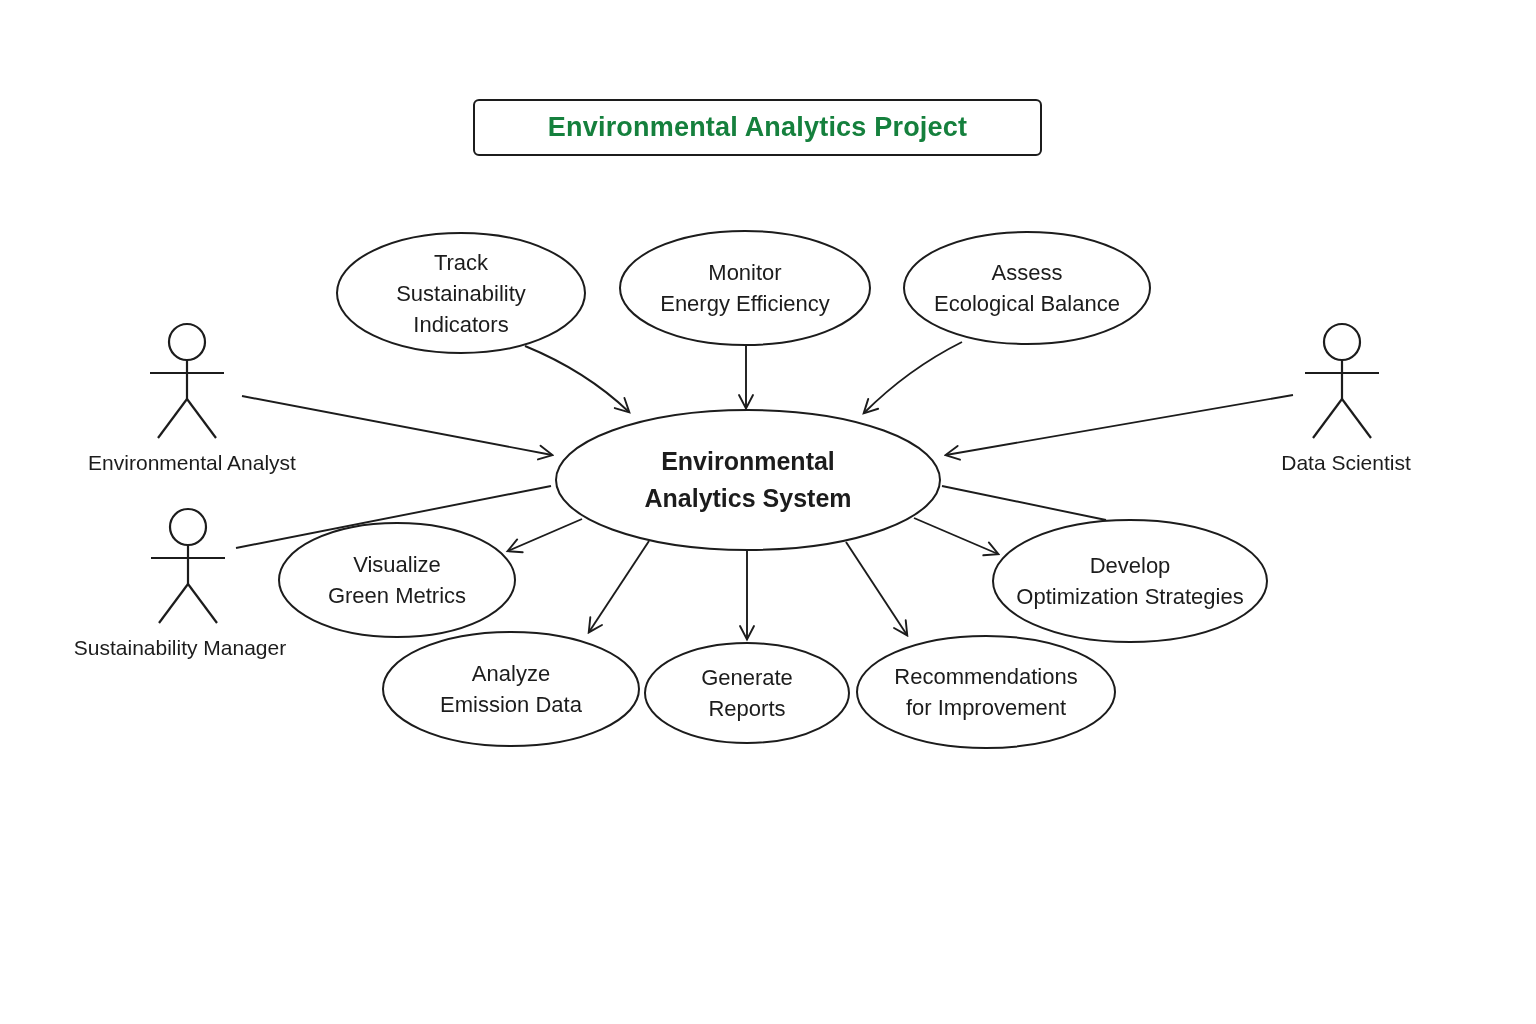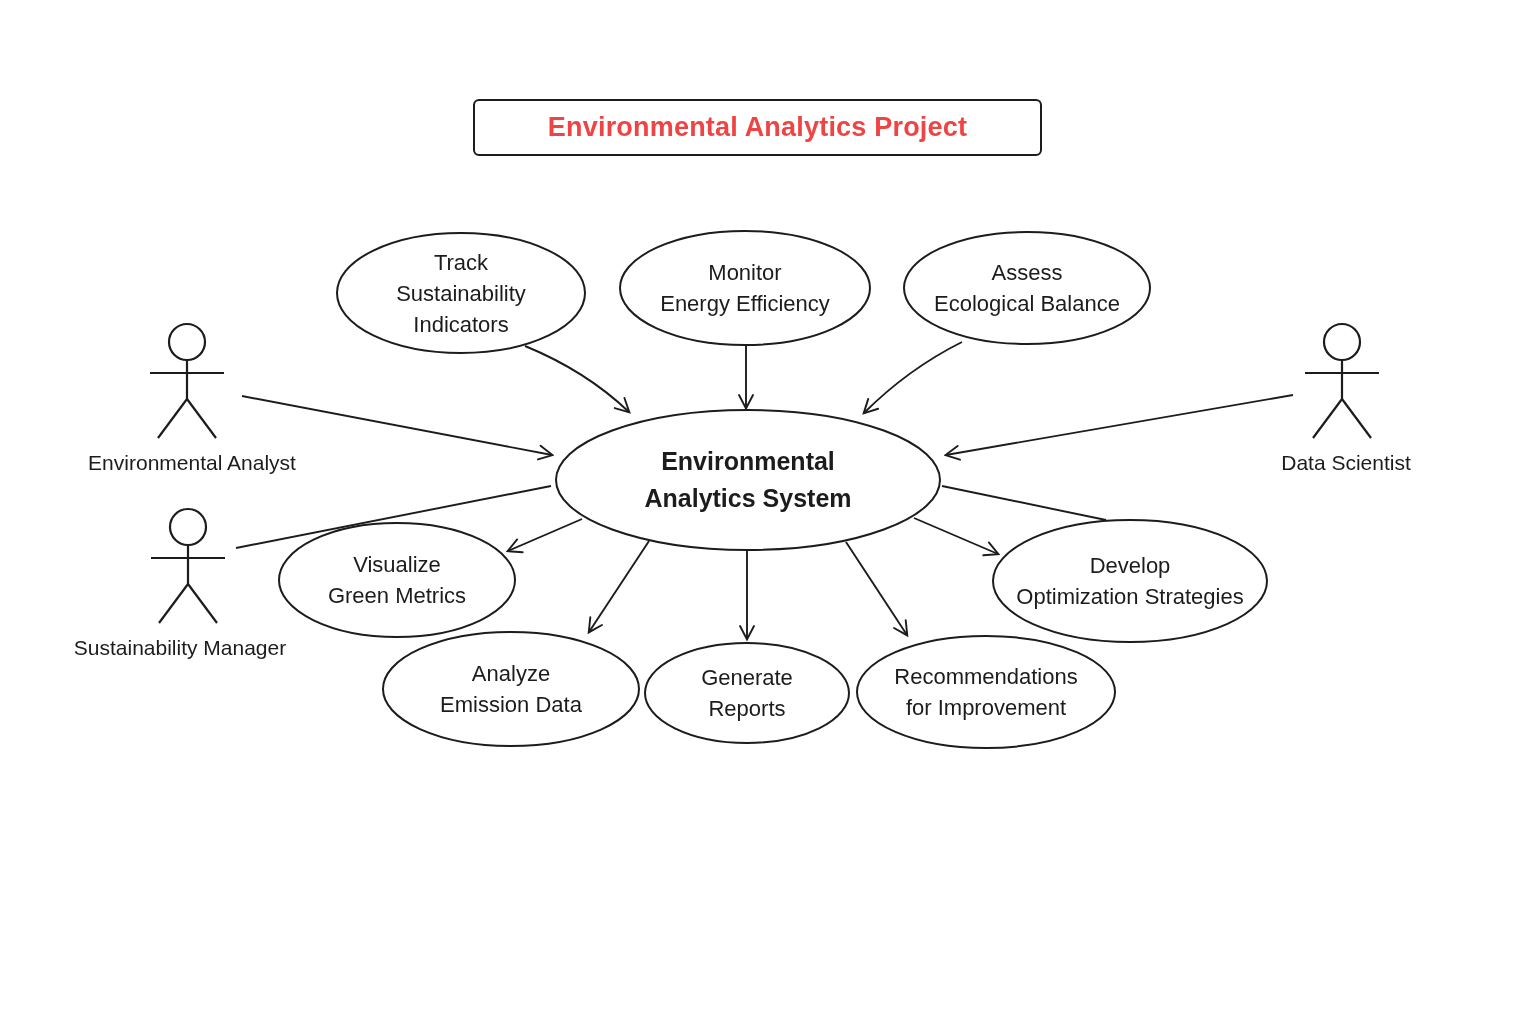--- a/index.html
+++ b/index.html
@@ -21,21 +21,21 @@
     border-radius: 6px;
     display: flex;
     align-items: center;
     justify-content: center;
     box-sizing: content-box;
     background: #ffffff;
   }
   .title-box span {
     font-size: 27px;
     font-weight: bold;
-    color: #ef4444;
+    color: #15803d;
     letter-spacing: 0.2px;
     white-space: nowrap;
   }
   svg.diagram {
     position: absolute;
     left: 0; top: 0;
     width: 1536px;
     height: 1024px;
   }
   svg.diagram text {

